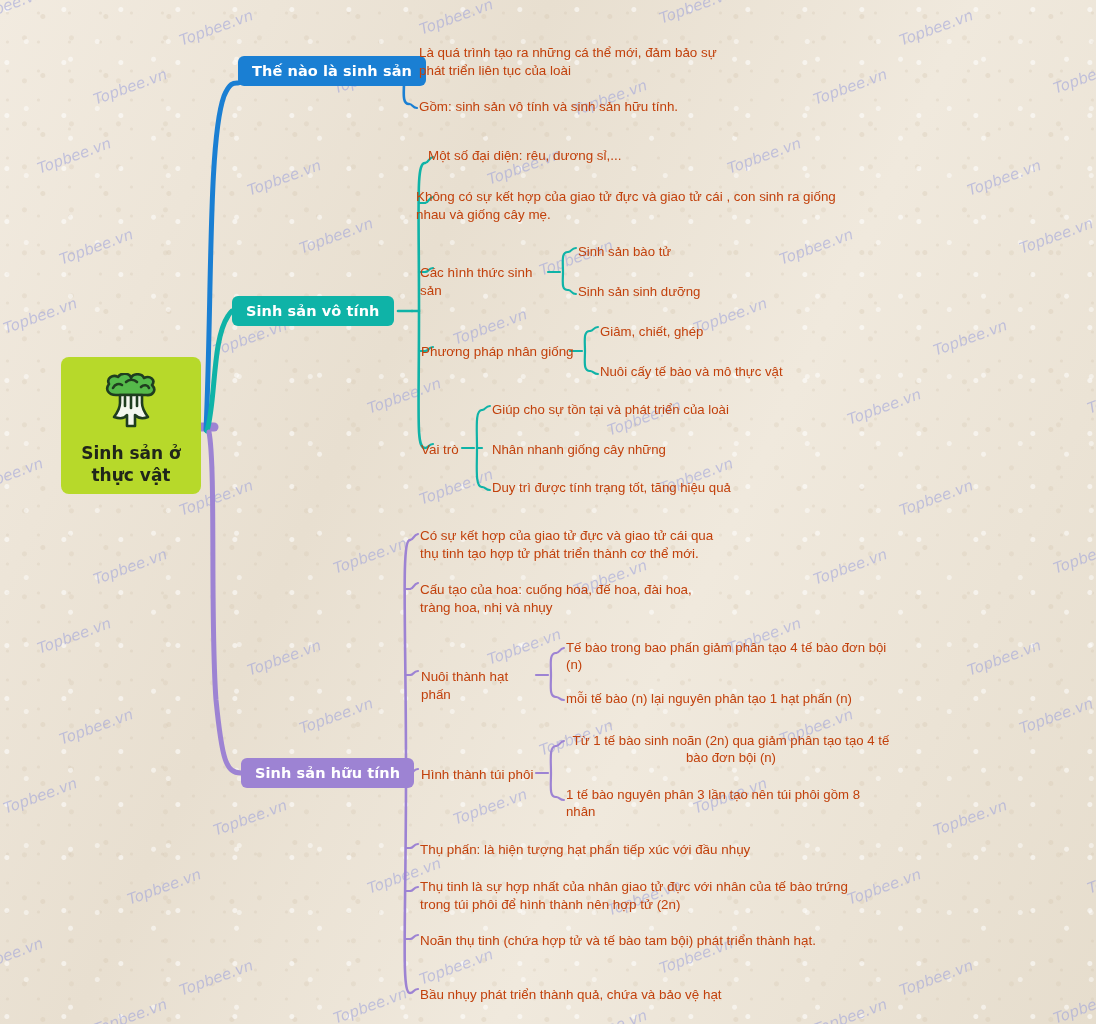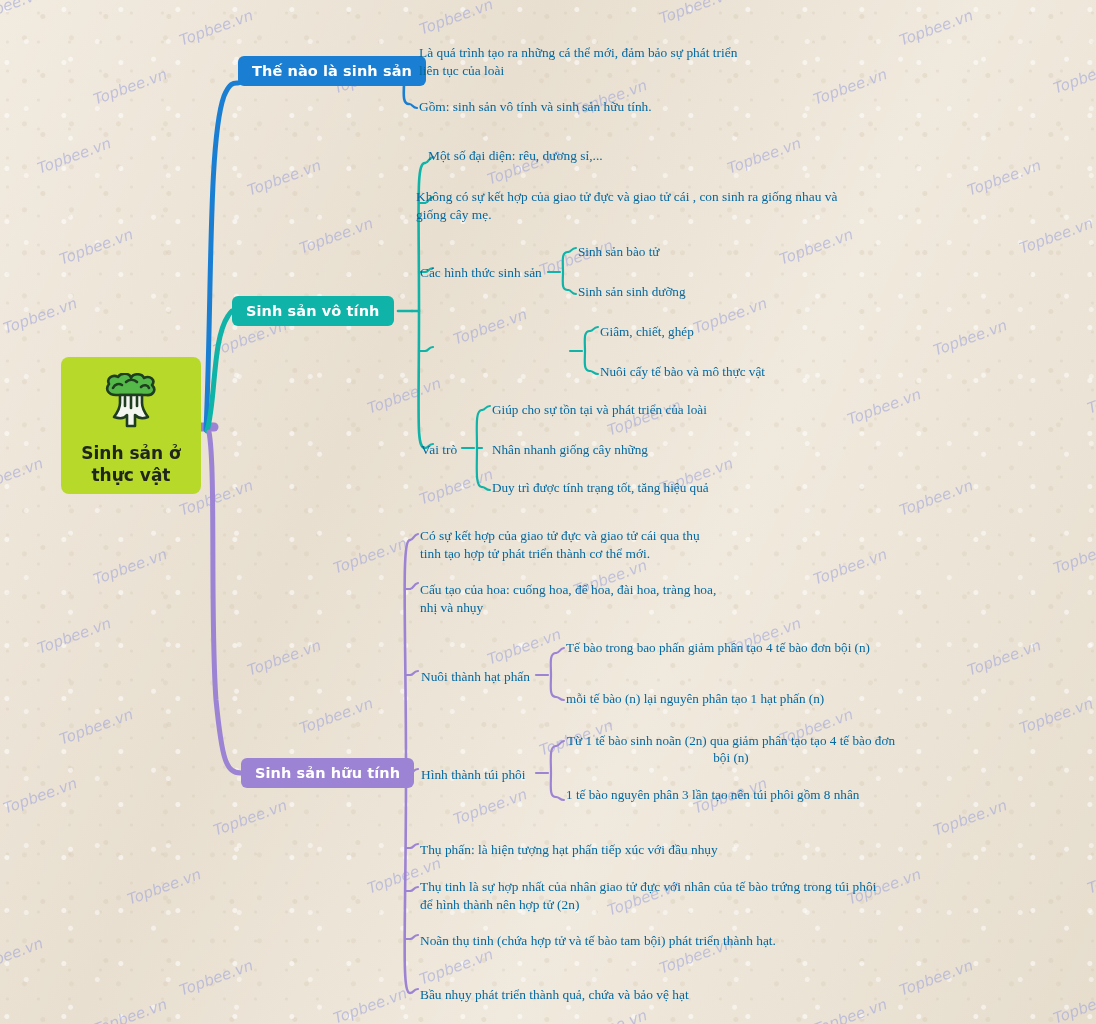--- a/index.html
+++ b/index.html
@@ -96,24 +96,24 @@
     letter-spacing: .1px;
     font-family: "DejaVu Sans", sans-serif;
   }
   #node-b1 { left: 238px; top: 56px;  background: #1a7fd3; }
   #node-b2 { left: 232px; top: 296px; background: #0fb3a7; }
   #node-b3 { left: 241px; top: 758px; background: #9d83d3; }
 
   
   .leaf {
     position: absolute;
-    color: #0369a1;
+    color: #c2410c;
     font-size: 13.4px;
     line-height: 1.32;
-    font-family: Liberation Serif, serif;
+    font-family: Liberation Sans, sans-serif;
   }
   .leaf.sub {
     font-size: 13.2px;
   }
 </style>
 </head>
 <body>
 
 <div id="canvas">
 
@@ -305,20 +305,21 @@
   <div class="leaf" style="left:419px; top:44px; width:320px;">Là quá trình tạo ra những cá thể mới, đảm bảo sự phát triển liên tục của loài</div>
   <div class="leaf" style="left:419px; top:98px; width:330px;">Gồm: sinh sản vô tính và sinh sản hữu tính.</div>
 
   <div class="leaf" style="left:416px; top:147px; width:330px;margin-left:12px;">Một số đại diện: rêu, dương sỉ,...</div>
   <div class="leaf" style="left:416px; top:188px; width:440px;">Không có sự kết hợp của giao tử đực và giao tử cái , con sinh ra giống nhau và giống cây mẹ.</div>
 
   <div class="leaf" style="left:420px; top:264px; width:135px;">Các hình thức sinh sản</div>
   <div class="leaf sub" style="left:578px; top:243px; width:200px;">Sinh sản bào tử</div>
   <div class="leaf sub" style="left:578px; top:283px; width:220px;">Sinh sản sinh dưỡng</div>
 
+  <div class="leaf" style="left:421px; top:343px; width:155px;">Phương pháp nhân giống</div>
   <div class="leaf sub" style="left:600px; top:323px; width:200px;">Giâm, chiết, ghép</div>
   <div class="leaf sub" style="left:600px; top:363px; width:250px;">Nuôi cấy tế bào và mô thực vật</div>
 
   <div class="leaf" style="left:421px; top:441px; width:60px;">Vai trò</div>
   <div class="leaf sub" style="left:492px; top:401px; width:280px;">Giúp cho sự tồn tại và phát triển của loài</div>
   <div class="leaf sub" style="left:492px; top:441px; width:240px;">Nhân nhanh giống cây những</div>
   <div class="leaf sub" style="left:492px; top:479px; width:290px;">Duy trì được tính trạng tốt, tăng hiệu quả</div>
 
   <div class="leaf" style="left:420px; top:527px; width:300px;">Có sự kết hợp của giao tử đực và giao tử cái qua thụ tinh tạo hợp tử phát triển thành cơ thể mới.</div>
   <div class="leaf" style="left:420px; top:581px; width:300px;">Cấu tạo của hoa: cuống hoa, đế hoa, đài hoa, tràng hoa, nhị và nhụy</div>

